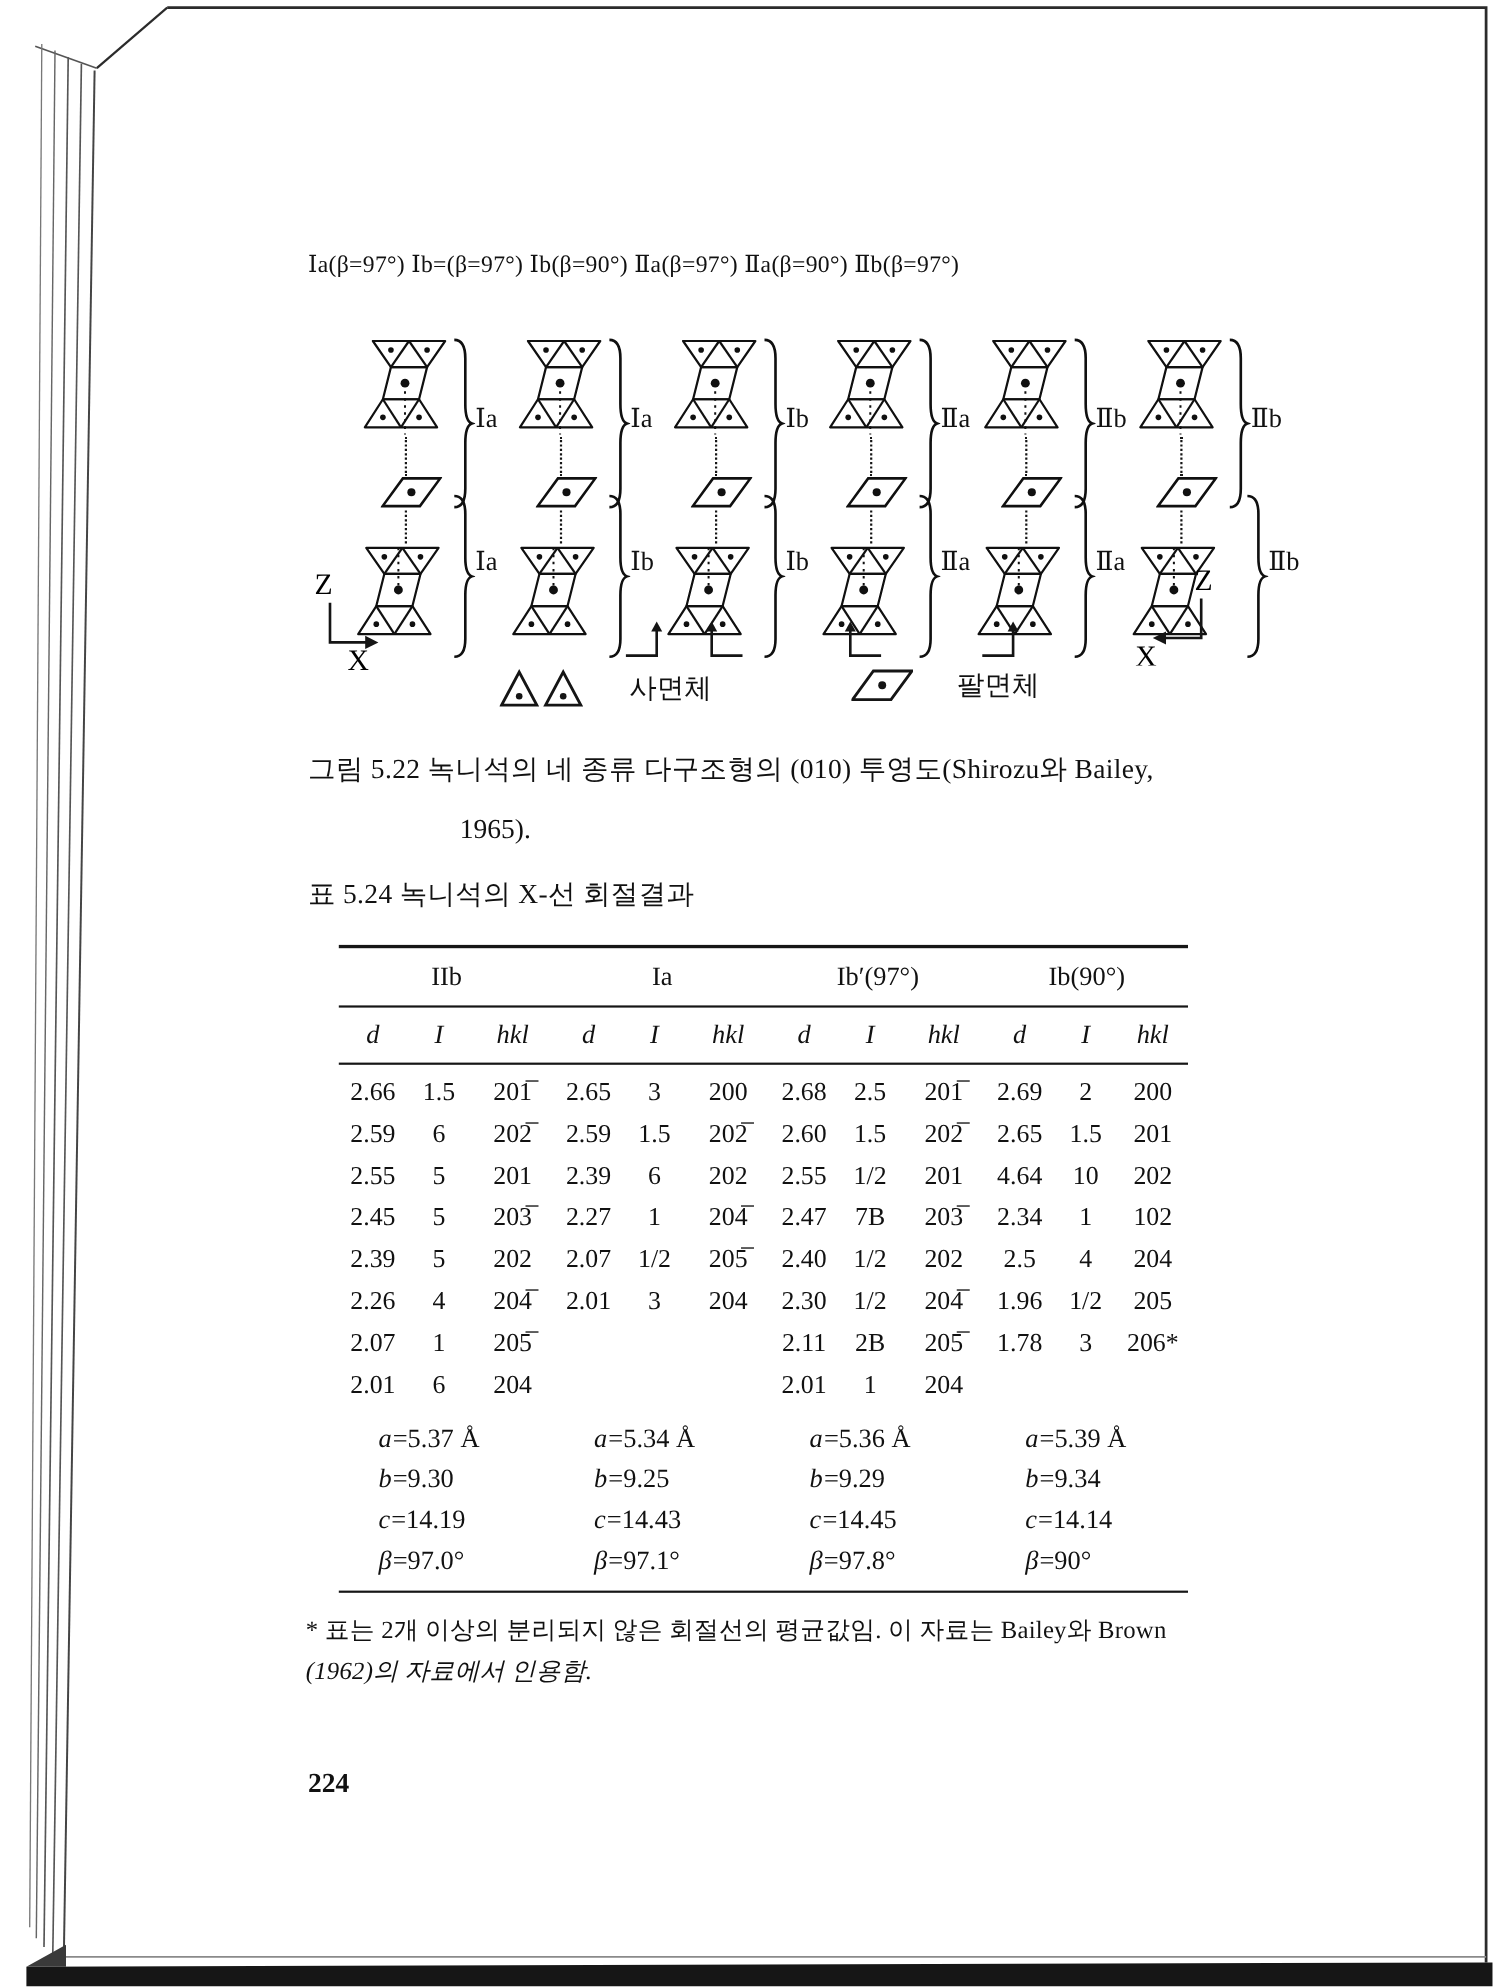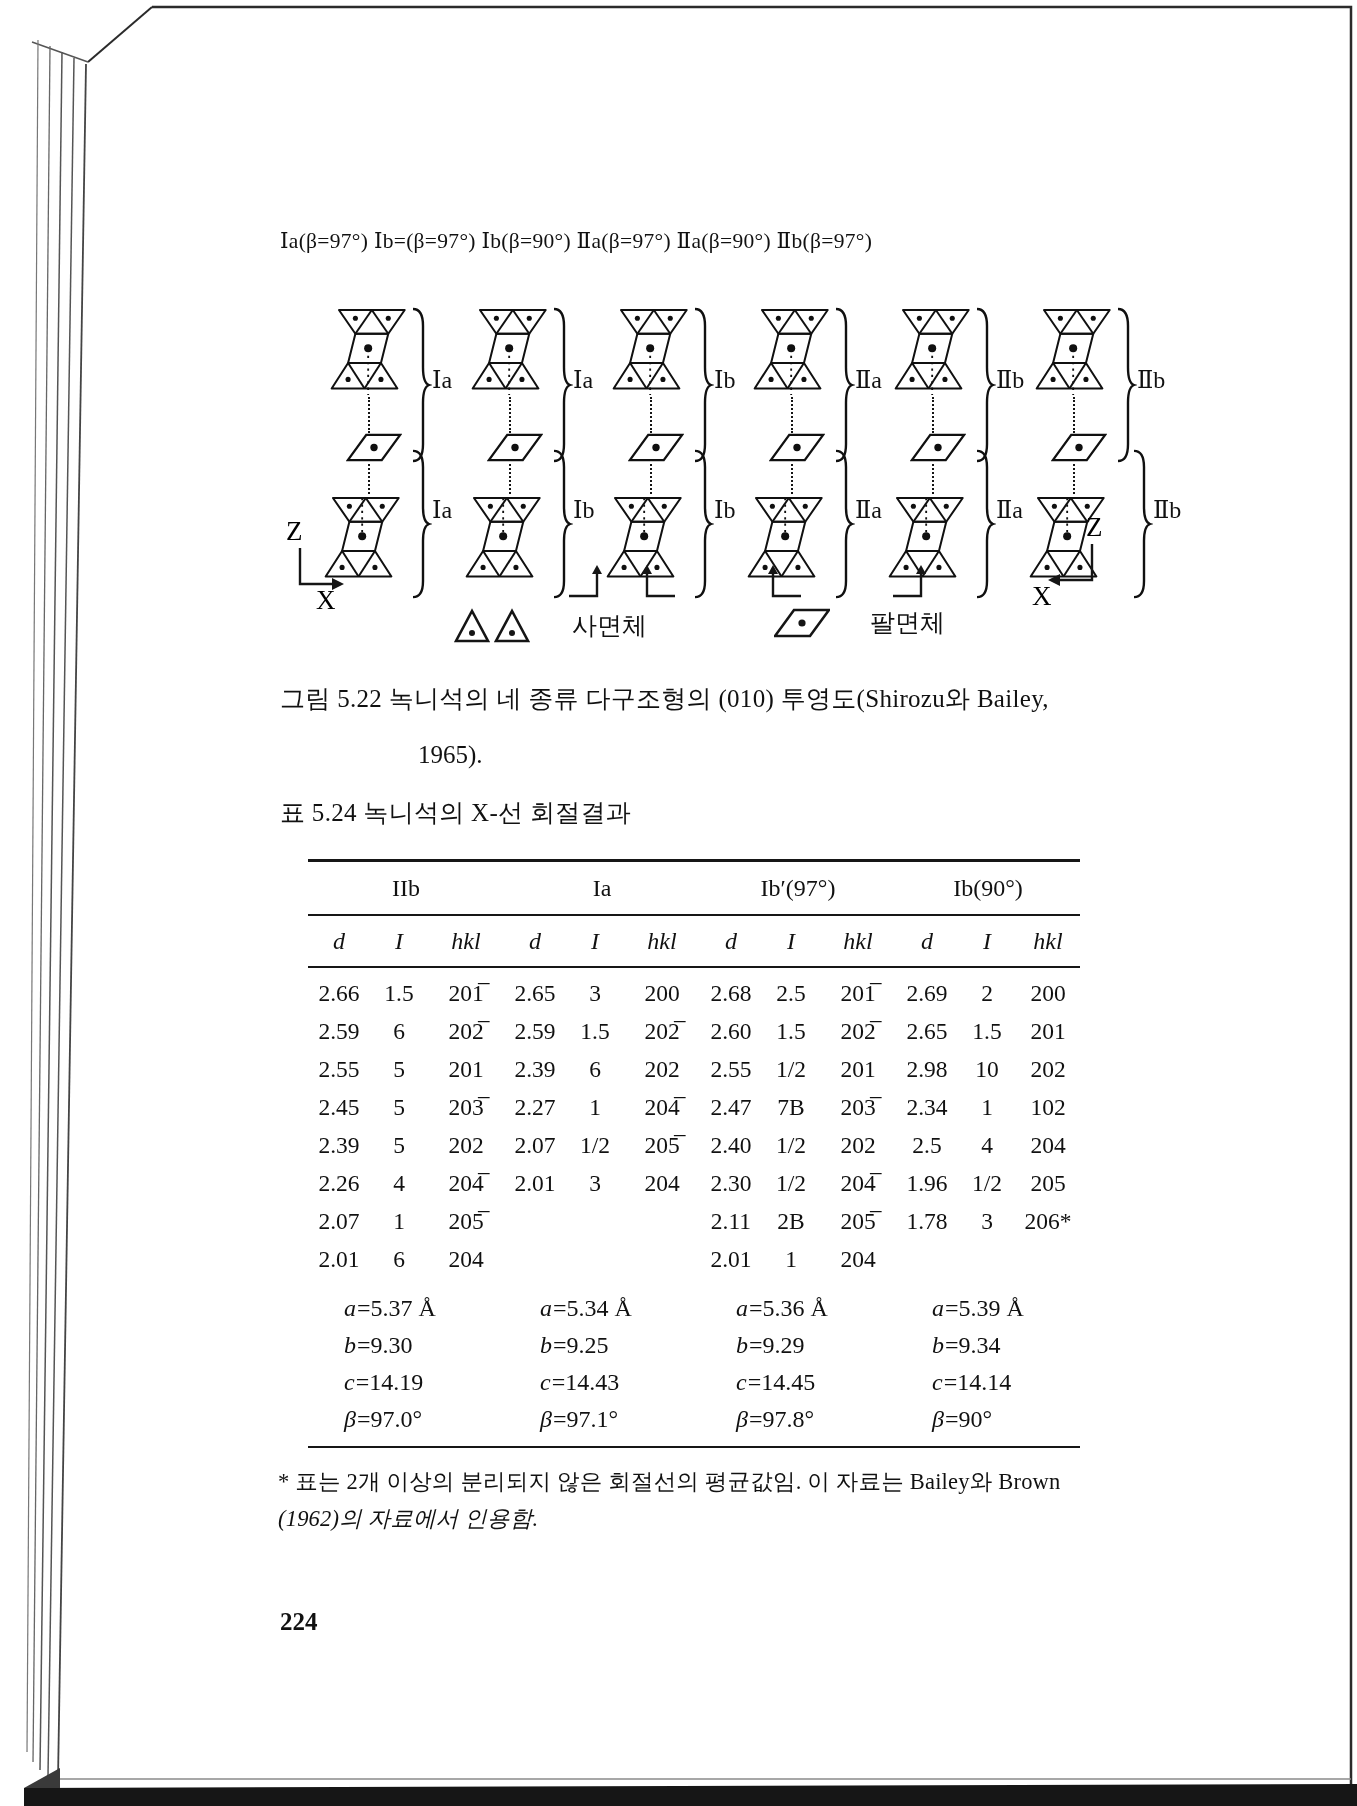--- a/index.html
+++ b/index.html
@@ -522,21 +522,21 @@
         <div>201</div>
         <div>2.55</div>
         <div>5</div>
         <div>201</div>
         <div>2.39</div>
         <div>6</div>
         <div>202</div>
         <div>2.55</div>
         <div>1/2</div>
         <div>201</div>
-        <div>2.98</div>
+        <div>4.64</div>
         <div>10</div>
         <div>202</div>
         <div>2.45</div>
         <div>5</div>
         <div>203̅</div>
         <div>2.27</div>
         <div>1</div>
         <div>204̅</div>
         <div>2.47</div>
         <div>7B</div>

